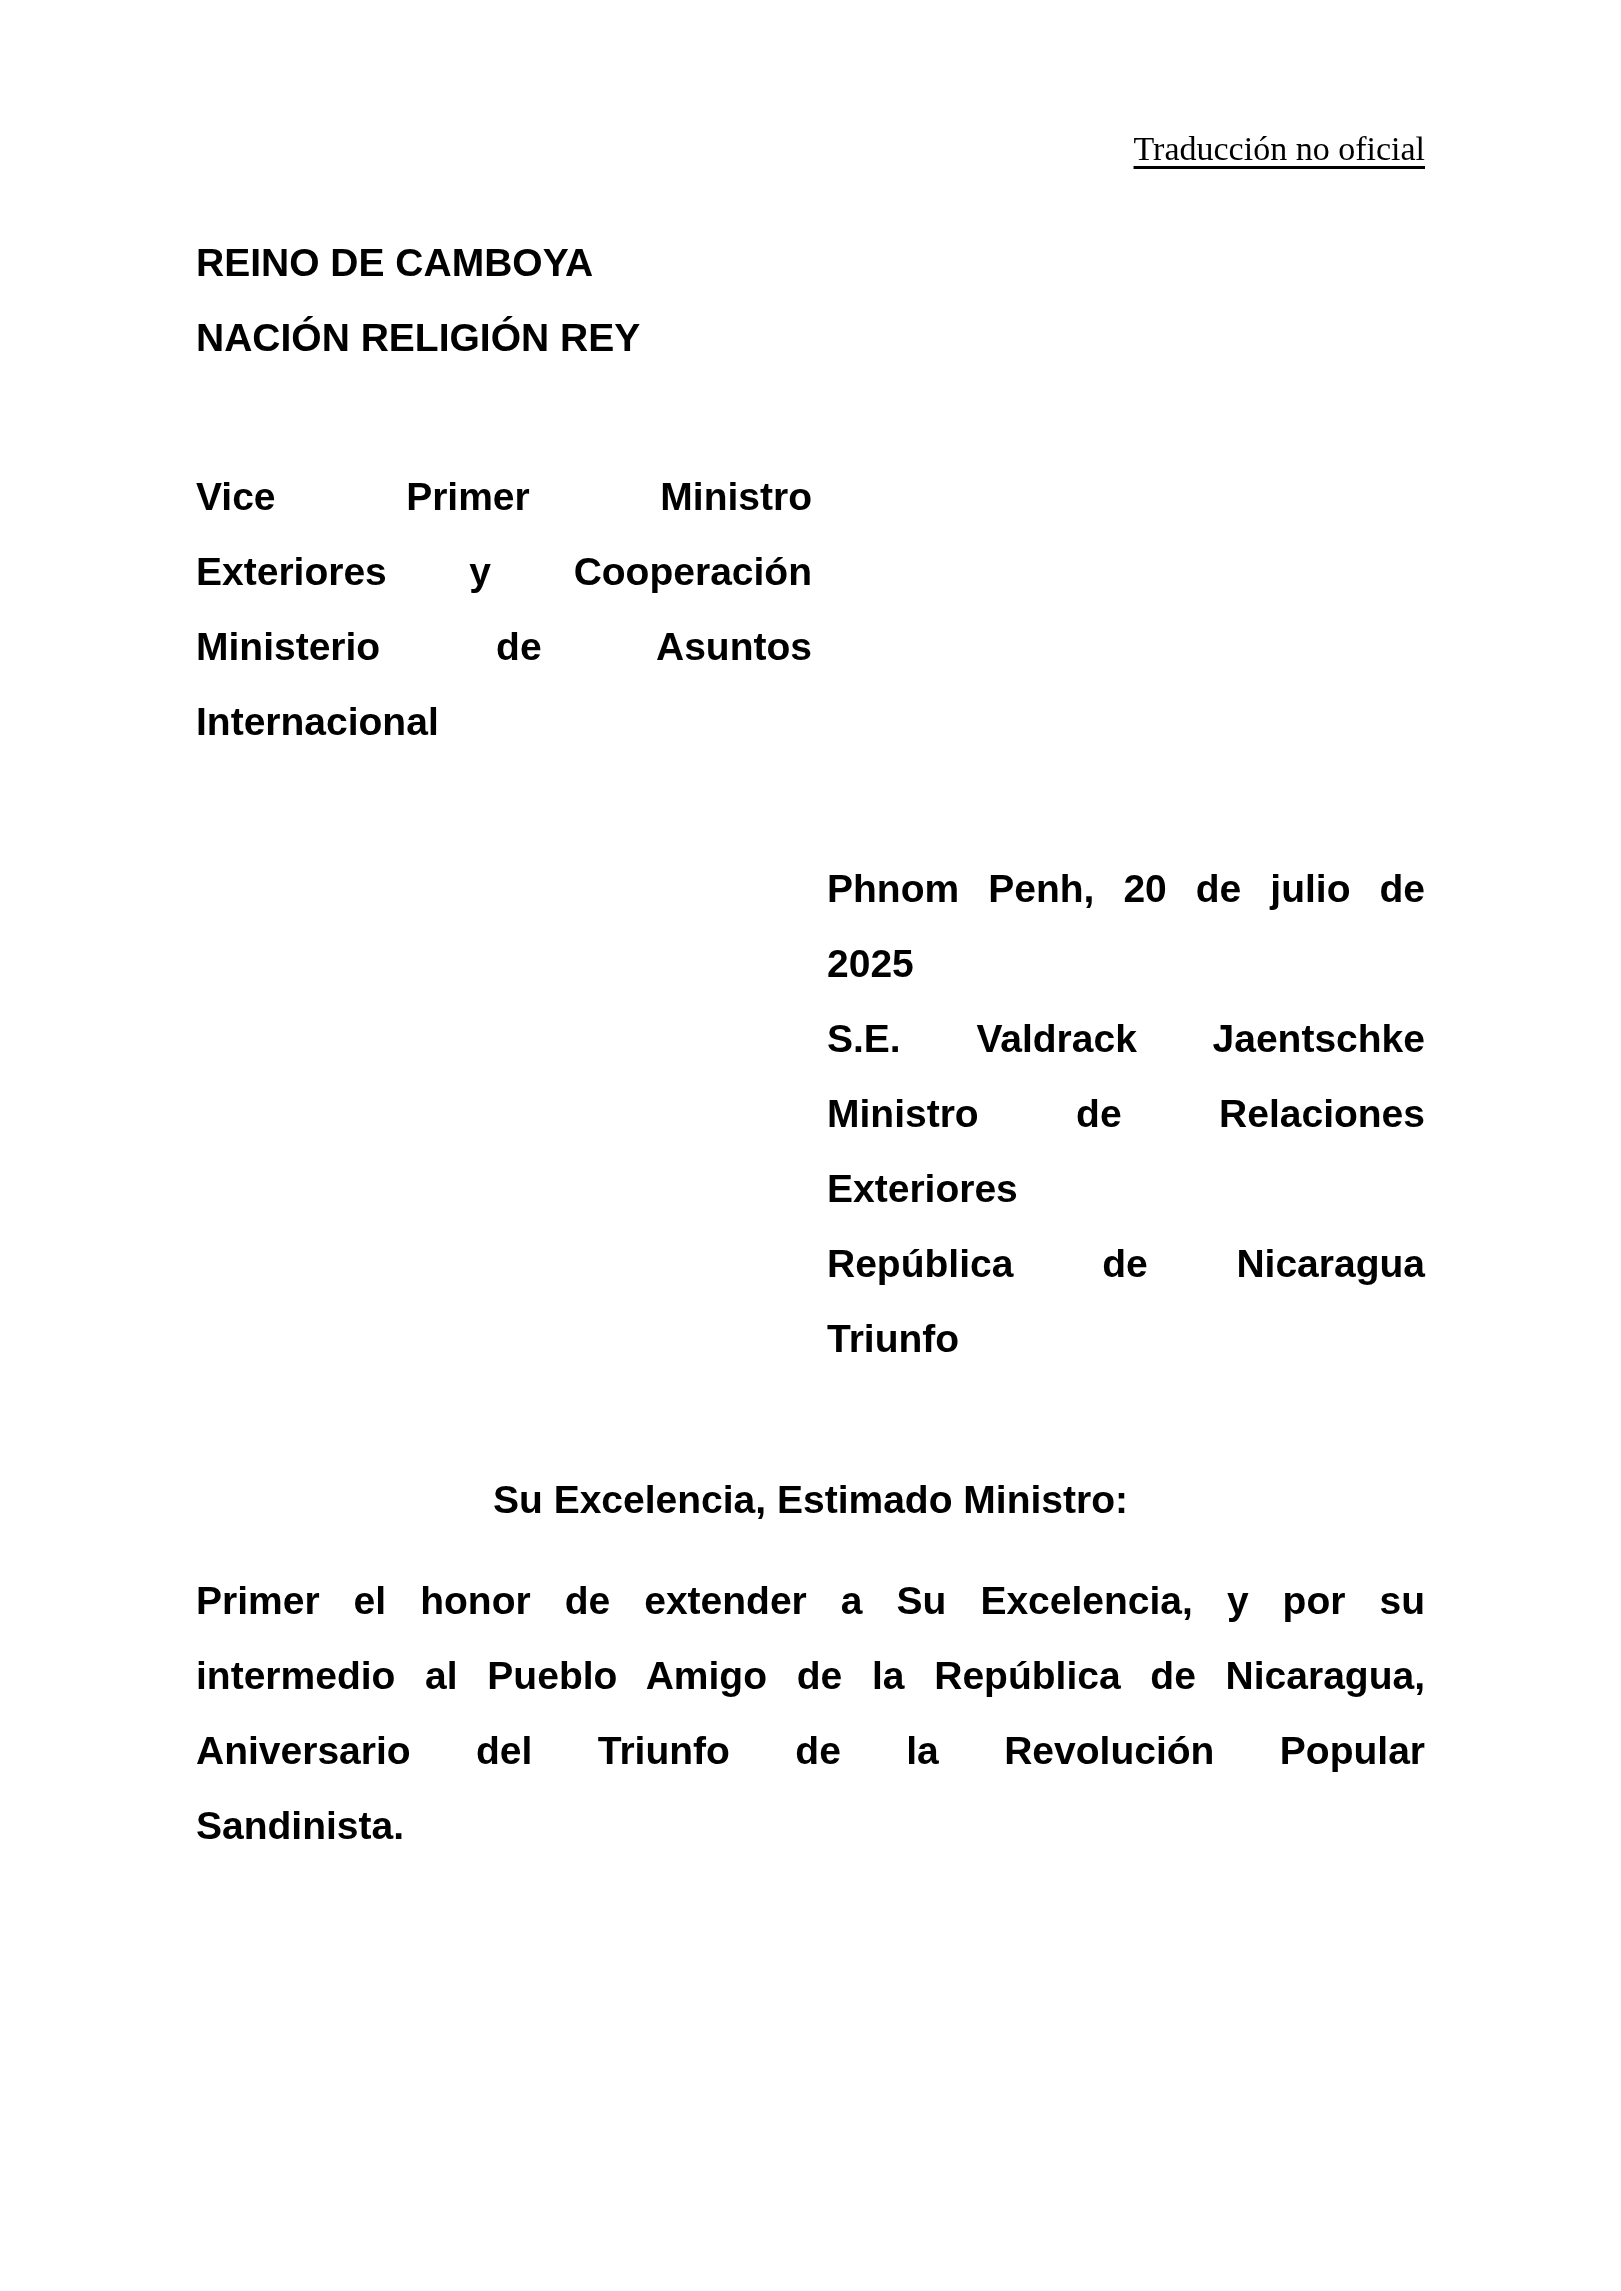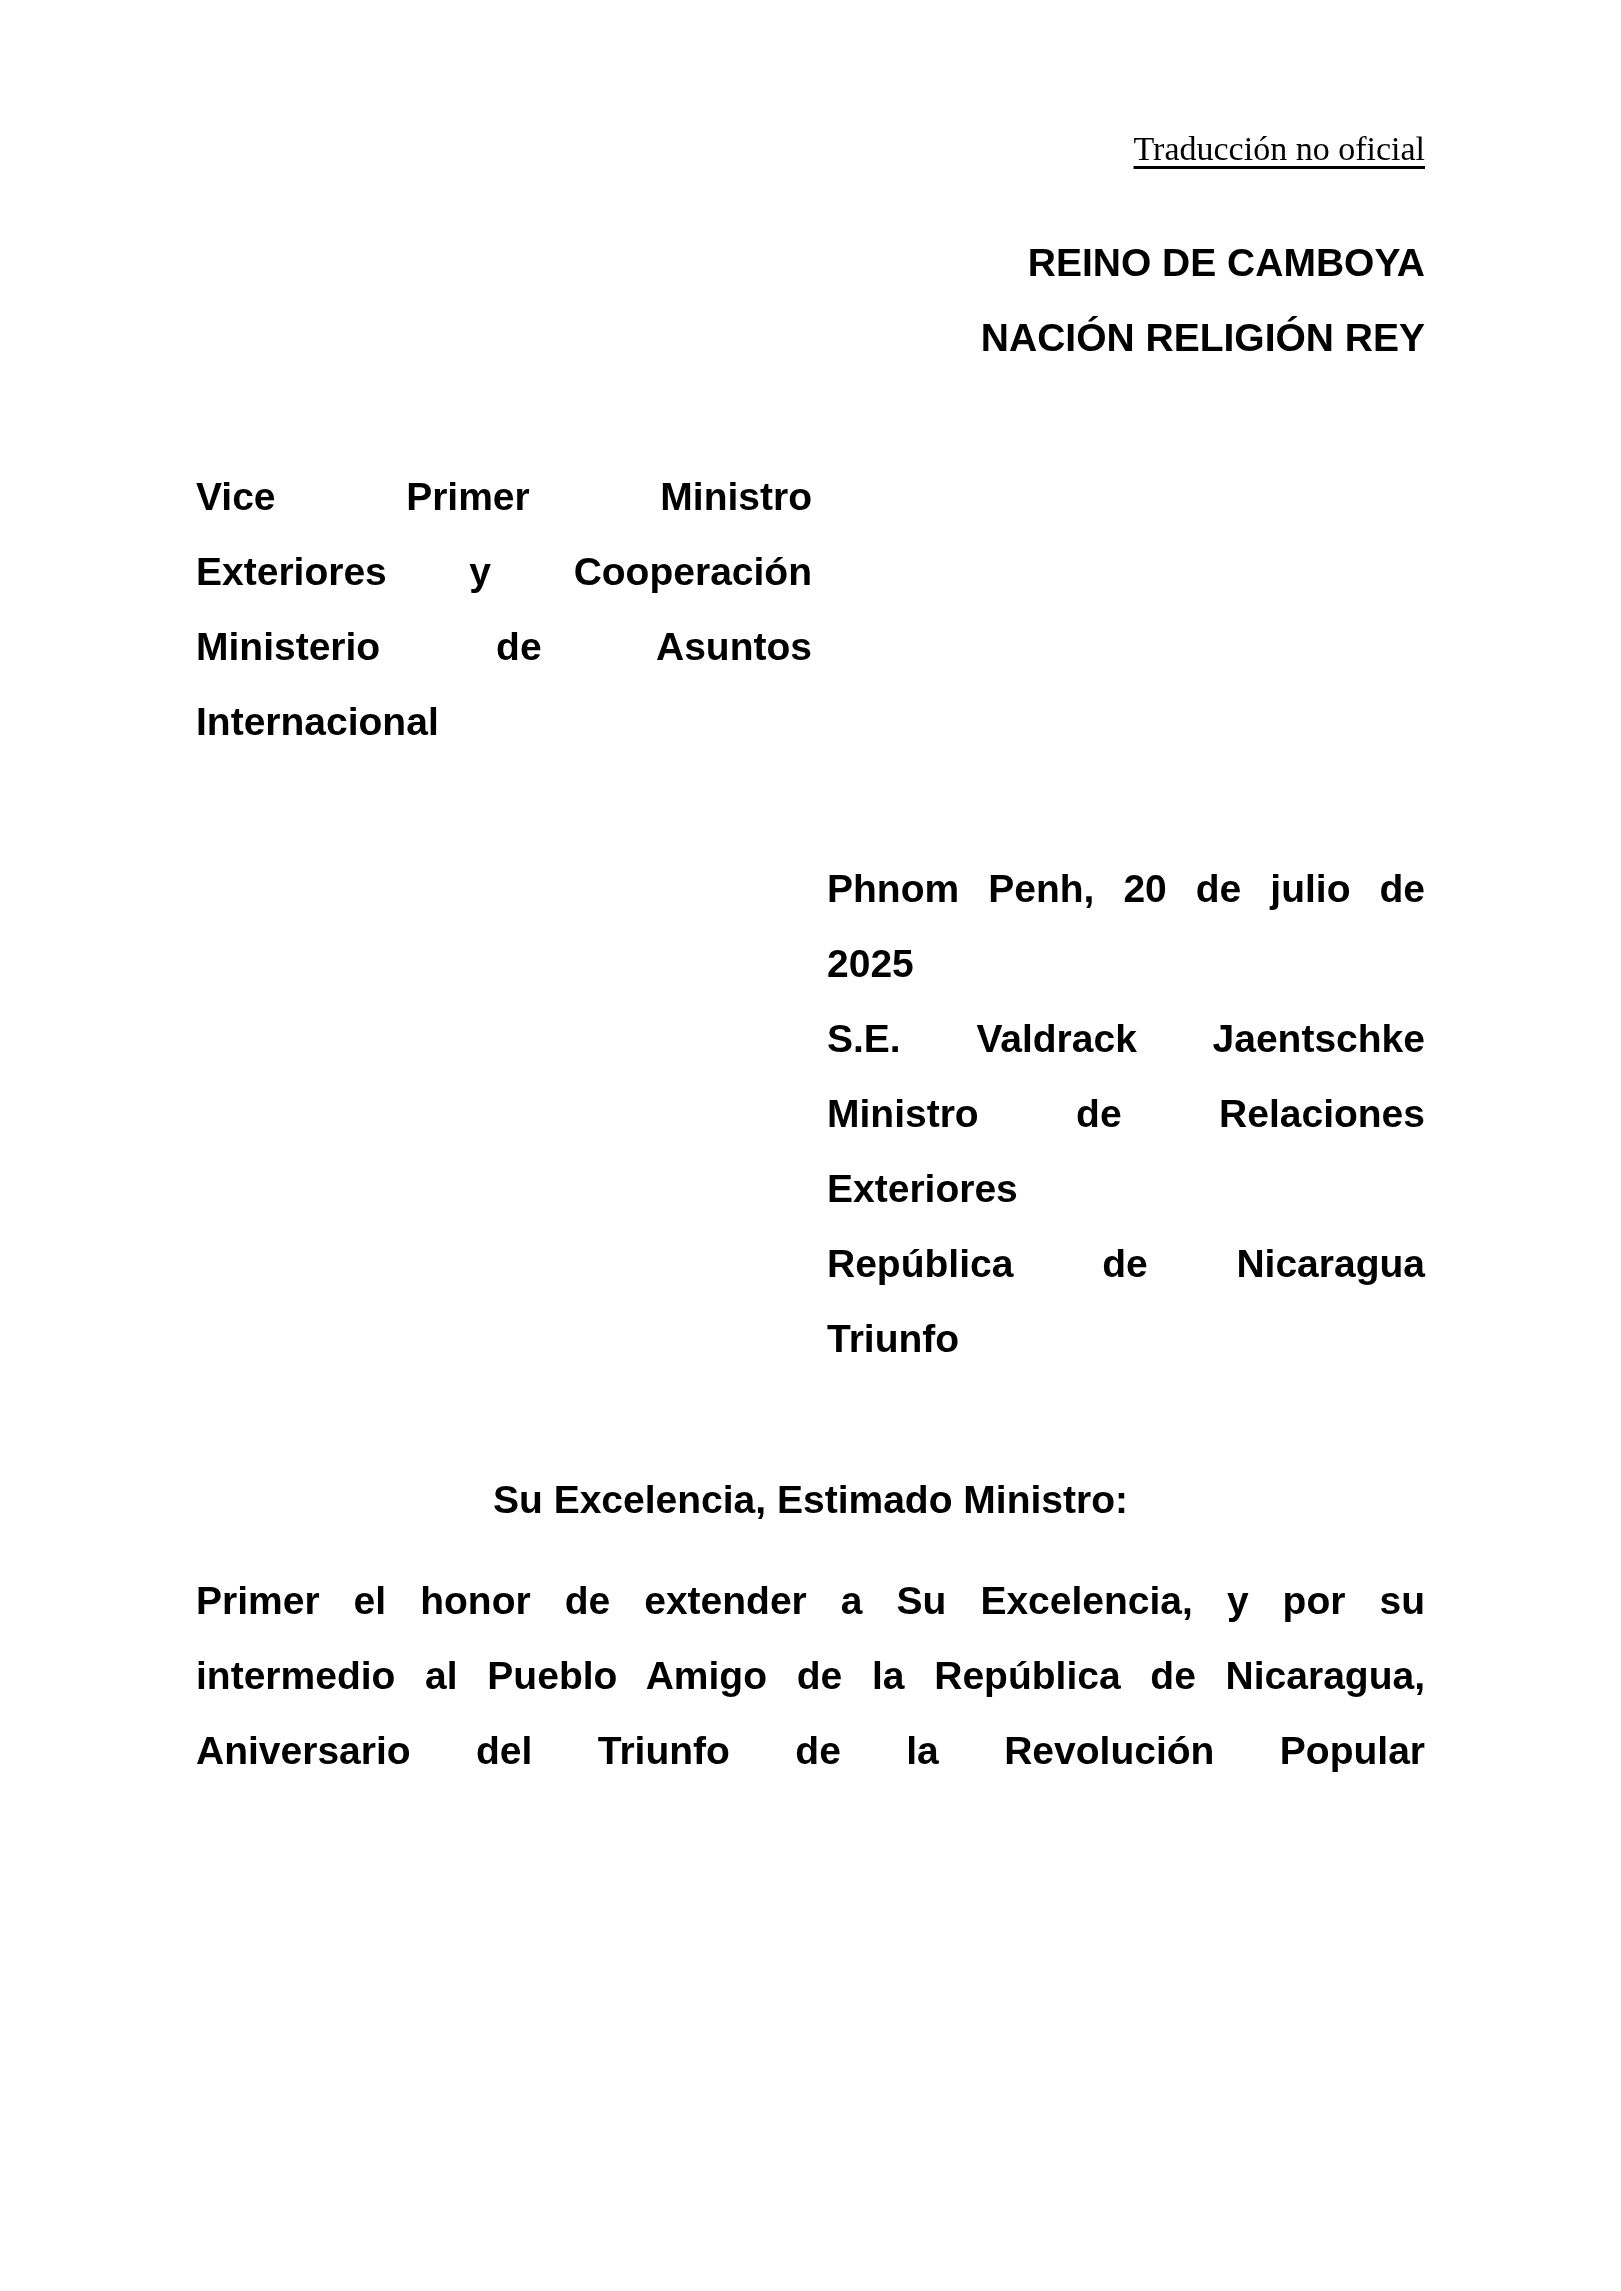--- a/index.html
+++ b/index.html
@@ -35,21 +35,21 @@
     text-decoration-thickness: 2.5px;
     text-underline-offset: 5.9px;
     margin-left: 17px;
   }
   
   .heading {
     margin-top: 55px;
     font-weight: bold;
     font-size: 39px;
     line-height: 75px;
-    text-align: right;
+    text-align: left;
   }
   
   .boldblock {
     font-weight: bold;
     font-size: 39px;
     line-height: 75px;
   }
   .sender {
     margin-top: 84px;
     width: 616px;
@@ -112,16 +112,17 @@
     <div class="jl">República de Nicaragua</div>
     <div class="ll">Triunfo</div>
   </div>
 
   <div class="salutation">Su Excelencia, Estimado Ministro:</div>
 
   <div class="boldblock bodypar">
     <div class="jl">Primer el honor de extender a Su Excelencia, y por su</div>
     <div class="jl">intermedio al Pueblo Amigo de la República de Nicaragua,</div>
     <div class="jl">Aniversario del Triunfo de la Revolución Popular</div>
+    <div class="ll">Sandinista.</div>
   </div>
 
 </div>
 
 
 </body></html>

